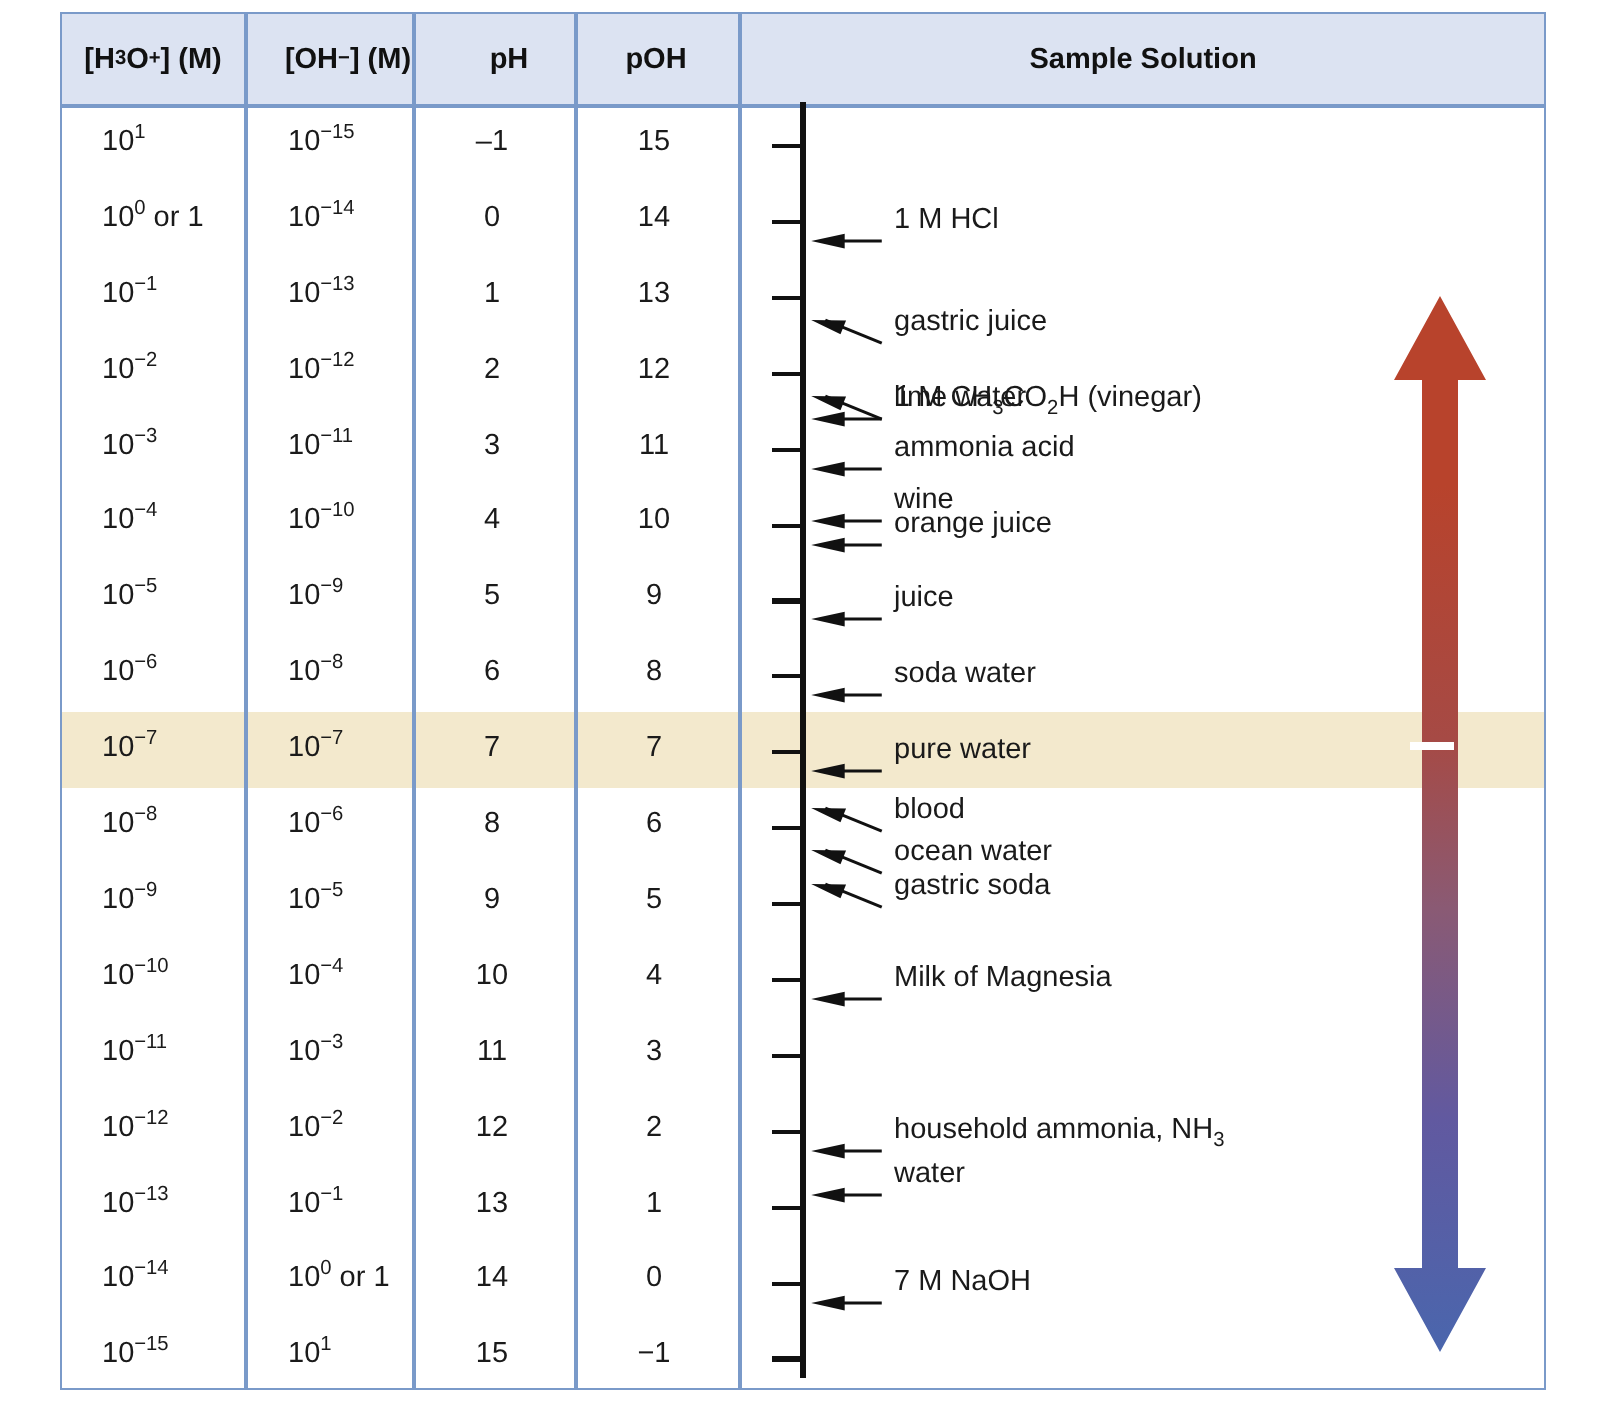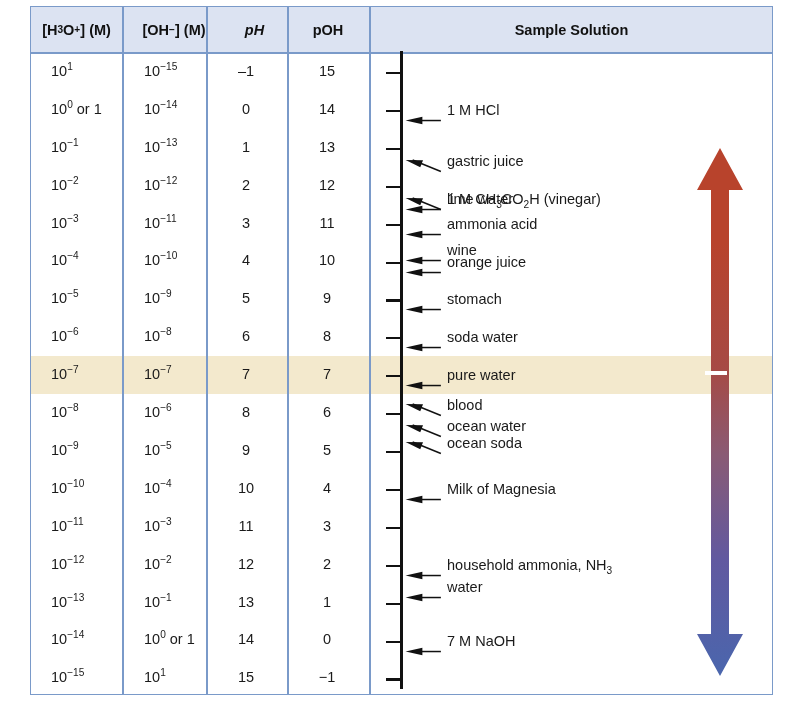--- a/index.html
+++ b/index.html
@@ -89,21 +89,21 @@
 
 <div id="stage">
 
   <div class="tbl">
 
     <div class="hdr"></div>
 
     <div id="hdr-cells">
         <div class="hdr-cell" style="left: 0px; width: 91px;">[H<sub>3</sub>O<sup>+</sup>] (M)</div>
         <div class="hdr-cell" style="left: 91px; width: 104px;">[OH<sup>−</sup>] (M)</div>
-        <div class="hdr-cell" style="left: 175px; width: 97px; font-style: italic;">pH</div>
+        <div class="hdr-cell" style="left: 175px; width: 97px;">pH</div>
         <div class="hdr-cell" style="left: 256px; width: 82px;">pOH</div>
         <div class="hdr-cell" style="left: 338px; width: 405px;">Sample Solution</div>
       </div>
 
     <div class="neutral-band" id="neutral-band" style="top: 349.2px; height: 37.9px;"></div>
 
     <div id="body-cells">
         <div class="cell c0" style="top: 53.95px;">10<sup>1</sup></div>
         <div class="cell c1" style="top: 53.95px;">10<sup>−15</sup></div>
         <div class="cell cnum" style="top: 53.95px; left: 175px;">–1</div>
@@ -252,21 +252,21 @@
           <line x1="40" y1="9" x2="8" y2="9" stroke="#111" stroke-width="1.7"></line>
           <polygon points="0,9 19,13.2 19,4.799999999999998" fill="#111"></polygon>
         </svg>
         <span class="lbl">orange juice</span>
       </div>
       <div class="ann" style="left: 403px; top: 291.4px;">
         <svg width="44" height="30" viewBox="0 -12 44 34" style="top: 0px;">
           <line x1="40" y1="9" x2="8" y2="9" stroke="#111" stroke-width="1.7"></line>
           <polygon points="0,9 19,13.2 19,4.799999999999998" fill="#111"></polygon>
         </svg>
-        <span class="lbl">stomach</span>
+        <span class="lbl">juice</span>
       </div>
       <div class="ann" style="left: 403px; top: 329.3px;">
         <svg width="44" height="30" viewBox="0 -12 44 34" style="top: 0px;">
           <line x1="40" y1="9" x2="8" y2="9" stroke="#111" stroke-width="1.7"></line>
           <polygon points="0,9 19,13.2 19,4.799999999999998" fill="#111"></polygon>
         </svg>
         <span class="lbl">soda water</span>
       </div>
       <div class="ann" style="left: 403px; top: 367.2px;">
         <svg width="44" height="30" viewBox="0 -12 44 34" style="top: 0px;">
@@ -287,21 +287,21 @@
           <line x1="40" y1="9" x2="8" y2="-4" stroke="#111" stroke-width="1.7"></line>
           <polygon points="0,-4 16.61034875113046,4.031307140429016 19.771915945560337,-3.751012107398381" fill="#111"></polygon>
         </svg>
         <span class="lbl">ocean water</span>
       </div>
       <div class="ann" style="left: 403px; top: 435.155px;">
         <svg width="44" height="30" viewBox="0 -12 44 34" style="top: 0px;">
           <line x1="40" y1="9" x2="8" y2="-4" stroke="#111" stroke-width="1.7"></line>
           <polygon points="0,-4 16.61034875113046,4.031307140429016 19.771915945560337,-3.751012107398381" fill="#111"></polygon>
         </svg>
-        <span class="lbl">ocean soda</span>
+        <span class="lbl">gastric soda</span>
       </div>
       <div class="ann" style="left: 403px; top: 480.9px;">
         <svg width="44" height="30" viewBox="0 -12 44 34" style="top: 0px;">
           <line x1="40" y1="9" x2="8" y2="9" stroke="#111" stroke-width="1.7"></line>
           <polygon points="0,9 19,13.2 19,4.799999999999998" fill="#111"></polygon>
         </svg>
         <span class="lbl">Milk of Magnesia</span>
       </div>
       <div class="ann" style="left: 403px; top: 556.7px;">
         <svg width="44" height="30" viewBox="0 -12 44 34" style="top: 0px;">

